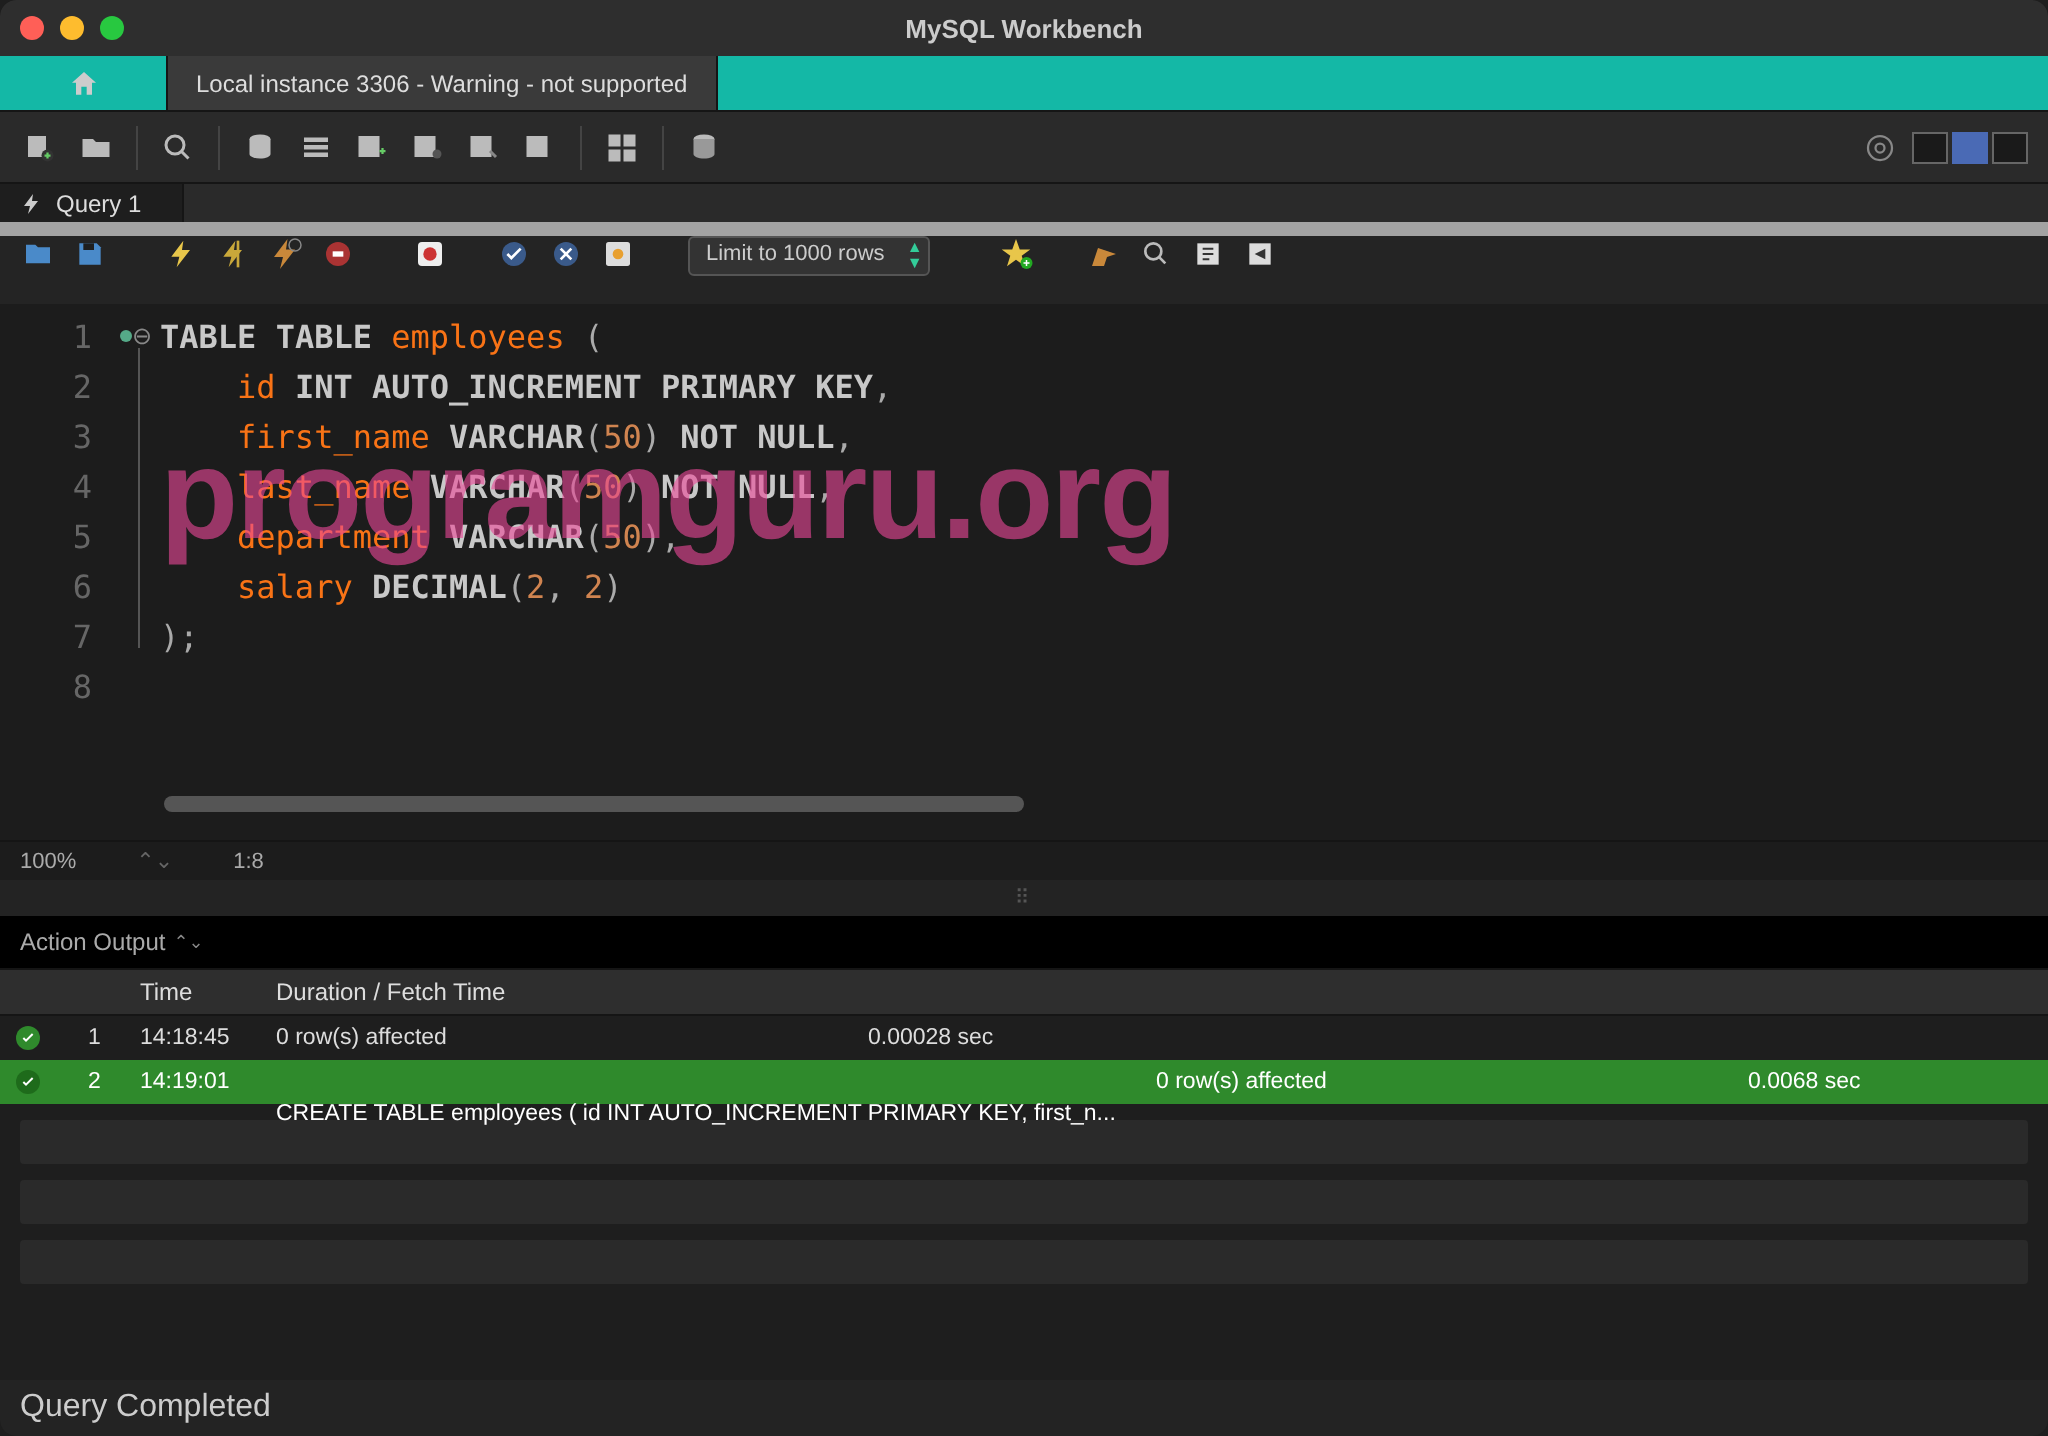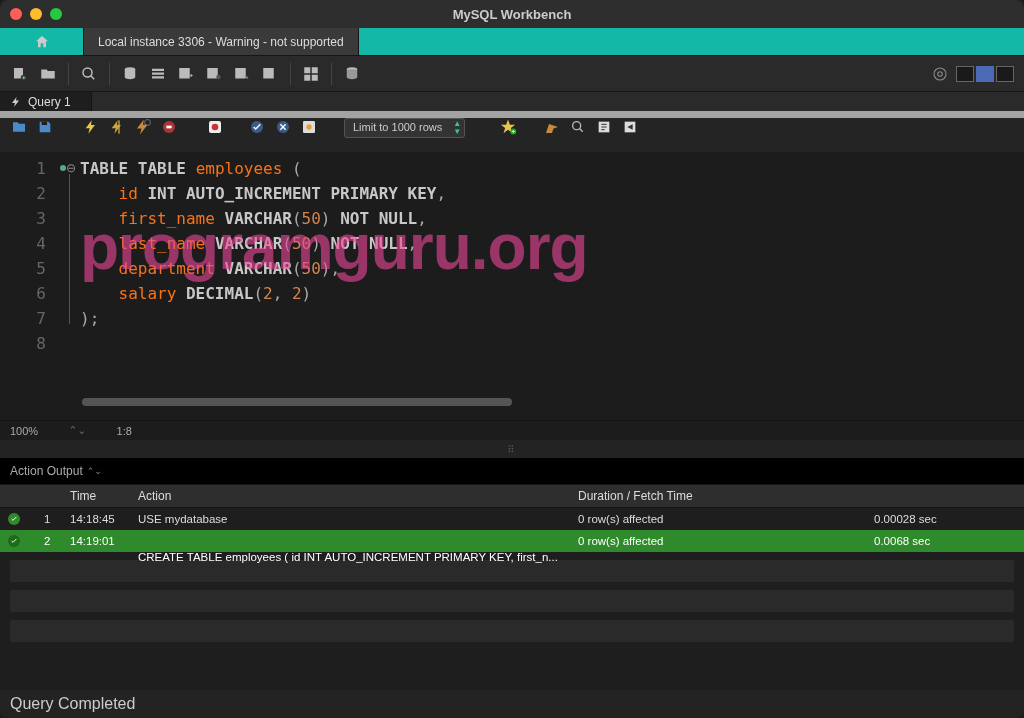--- a/index.html
+++ b/index.html
@@ -449,33 +449,31 @@
     <span>Action Output</span>
     <span style="font-size:9px;color:#888;">⌃⌄</span>
   </div>
 </div>
 
 <div class="ao-table">
   <div class="ao-head">
     <div class="c-status"></div>
     <div class="c-idx"></div>
     <div class="c-time">Time</div>
-    <div class="c-action">Action</div>
     <div class="c-dur">Duration / Fetch Time</div>
   </div>
   <div class="ao-area">
     <div class="ao-row">
       <div class="c-status"><span class="chk">
             <svg viewBox="0 0 24 24">
               <path d="M5 12l4 4 10-10" stroke="#fff" stroke-width="3" fill="none"></path>
             </svg>
           </span></div>
       <div class="c-idx">1</div>
       <div class="c-time">14:18:45</div>
-      <div class="c-action">USE mydatabase</div>
       <div class="c-resp">0 row(s) affected</div>
       <div class="c-dur">0.00028 sec</div>
     </div>
     <div class="ao-row sel">
       <div class="c-status"><span class="chk">
             <svg viewBox="0 0 24 24">
               <path d="M5 12l4 4 10-10" stroke="#fff" stroke-width="3" fill="none"></path>
             </svg>
           </span></div>
       <div class="c-idx">2</div>

